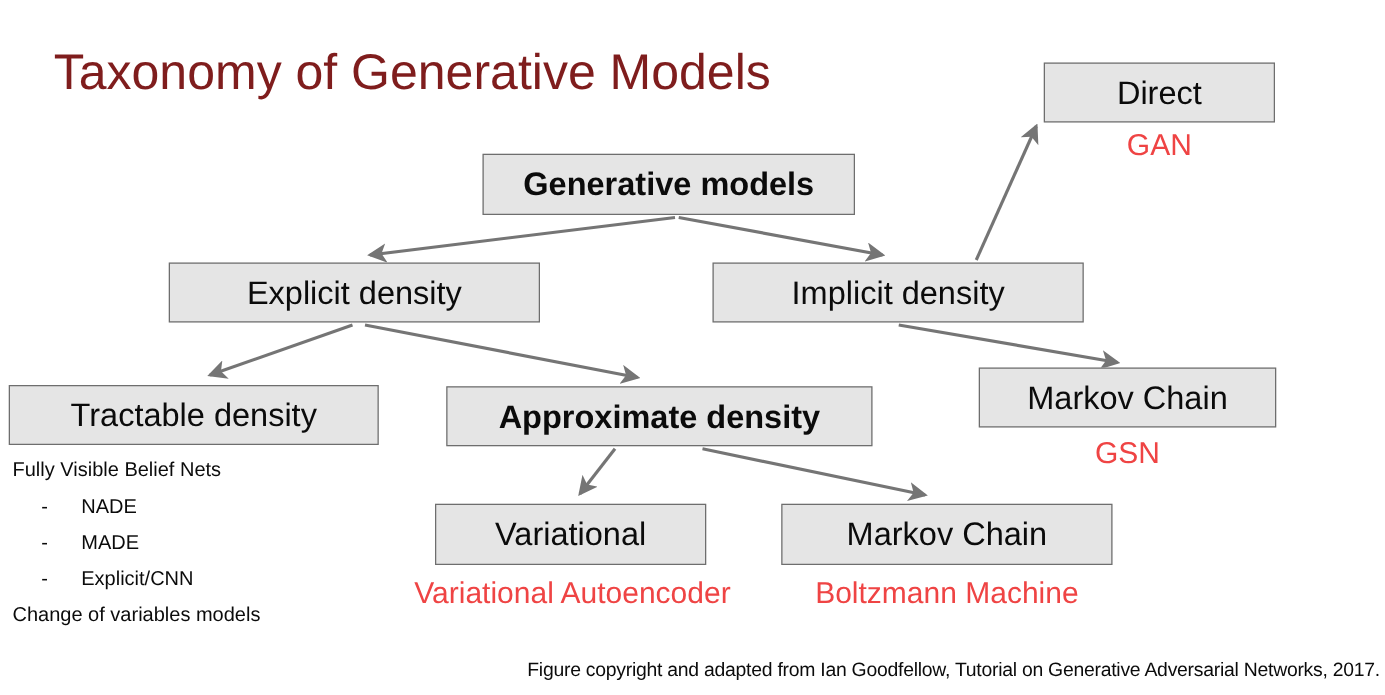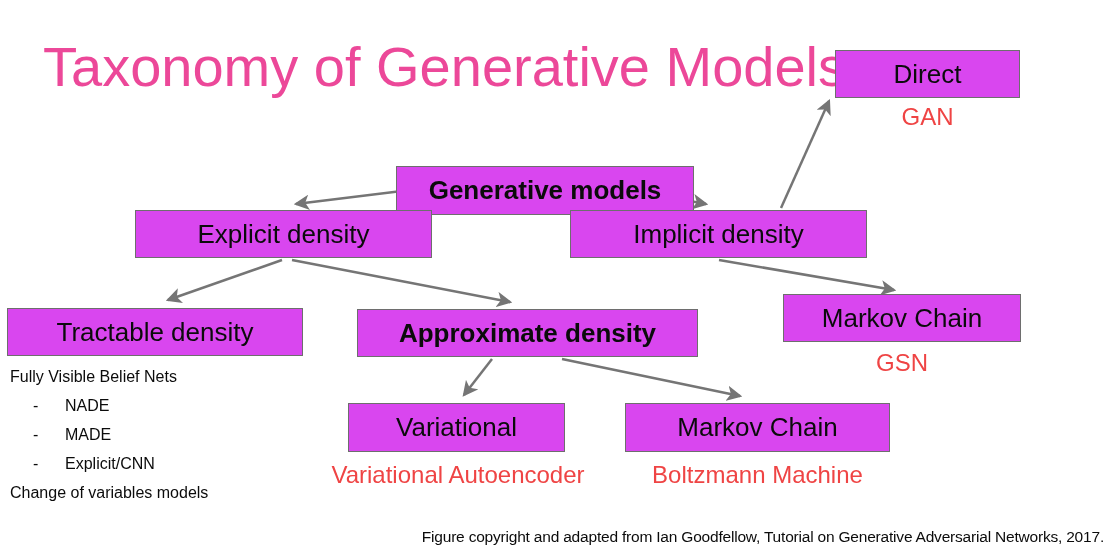--- a/index.html
+++ b/index.html
@@ -8,40 +8,40 @@
     width: 1108px;
     height: 556px;
     background: #ffffff;
     font-family: "Liberation Sans", sans-serif;
     color: #000000;
     overflow: hidden;
   }
   #title {
     position: absolute;
     left: 43px; top: 36px;
-    font-size: 56px;
+    font-size: 40px;
     line-height: 1.1;
-    color: #ec4899;
+    color: #7f1d1d;
     white-space: nowrap;
   }
   .node {
     position: absolute;
-    background: #d946ef;
+    background: #e5e5e5;
     border: 1.5px solid #6e6e6e;
     box-sizing: border-box;
     display: flex;
     align-items: center;
     justify-content: center;
     font-size: 26px;
     color: #0b0b0b;
     white-space: nowrap;
   }
   .node.bold { font-weight: 700; }
   #box-direct      { left: 835px; top:  50px; width: 185px; height: 48px; }
-  #box-generative  { left: 396px; top: 123px; width: 298px; height: 49px; margin-top: 43px; }
+  #box-generative  { left: 386px; top: 123px; width: 298px; height: 49px; }
   #box-explicit    { left: 135px; top: 210px; width: 297px; height: 48px; }
   #box-implicit    { left: 570px; top: 210px; width: 297px; height: 48px; }
   #box-tractable   { left:   7px; top: 308px; width: 296px; height: 48px; }
   #box-approximate { left: 357px; top: 309px; width: 341px; height: 48px; font-weight: bold; }
   #box-markov-gsn  { left: 783px; top: 294px; width: 238px; height: 48px; }
   #box-variational { left: 348px; top: 403px; width: 217px; height: 49px; }
   #box-markov-bm   { left: 625px; top: 403px; width: 265px; height: 49px; }
   .caption {
     position: absolute;
     font-size: 24px;

